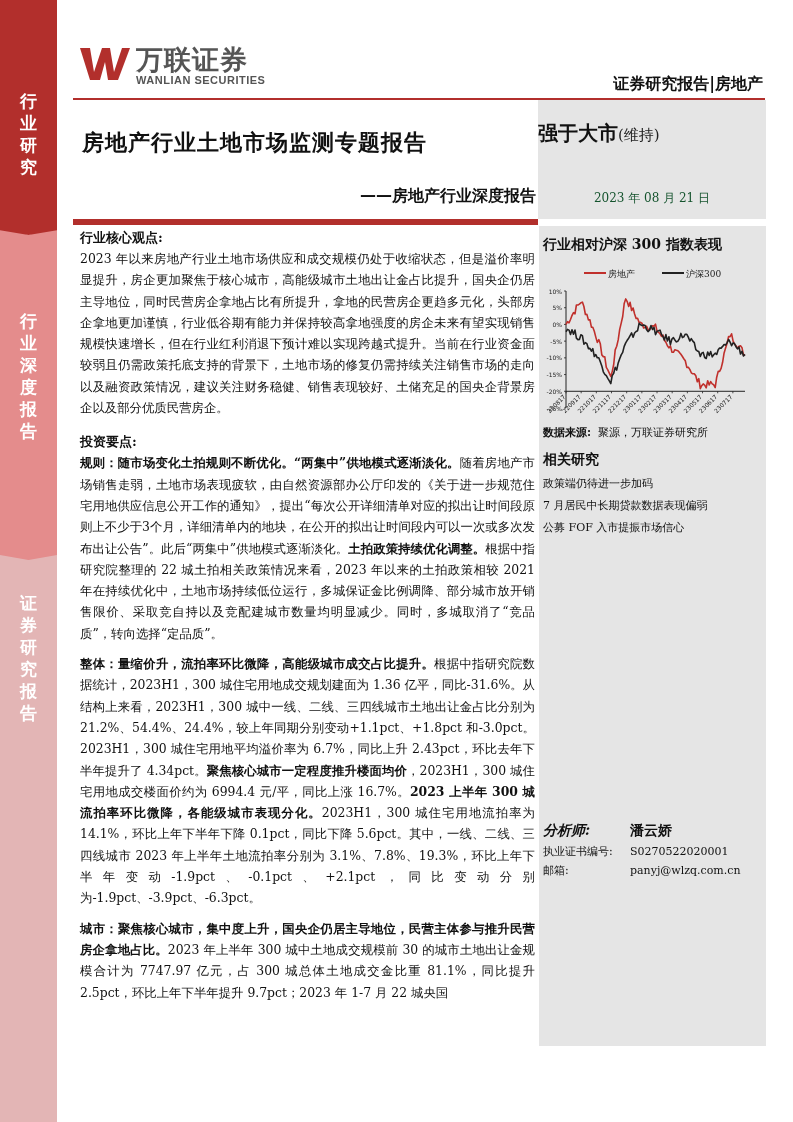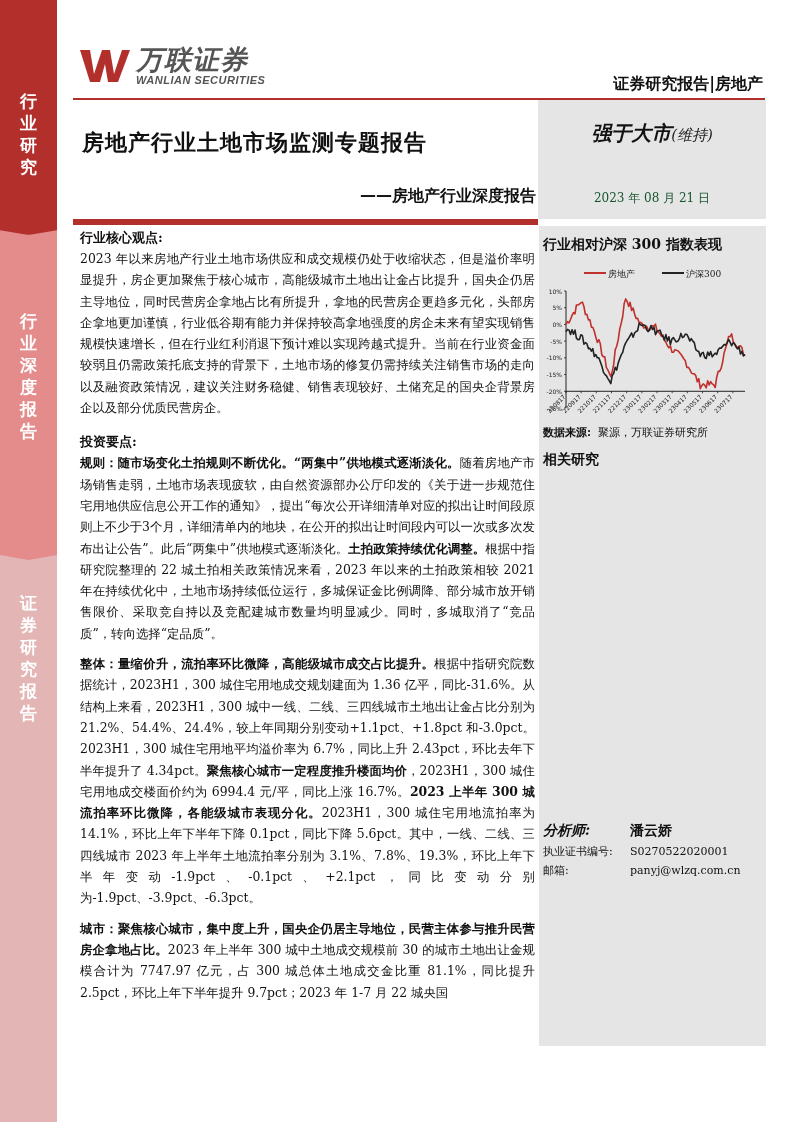--- a/index.html
+++ b/index.html
@@ -8,35 +8,35 @@
 
   
   .sidebar { position: absolute; left: 0; top: 0; width: 57px; height: 1122px; }
   .sb-seg { position: absolute; left: 0; width: 57px; display: flex; flex-direction: column; align-items: center; color: #fff; font-weight: bold; font-size: 17px; line-height: 22px; }
   .sb-seg span { display: block; }
   .sb1 { top: 0; height: 235px; background: #b22f2c; padding-top: 90px; clip-path: polygon(0 0, 100% 0, 100% 98%, 50% 100%, 0 98%); z-index: 3; }
   .sb2 { top: 225px; height: 335px; background: #e48c8c; padding-top: 85px; clip-path: polygon(0 0, 50% 3%, 100% 0, 100% 98.5%, 50% 100%, 0 98.5%); z-index: 2; }
   .sb3 { top: 550px; height: 572px; background: #e3b5b5; padding-top: 42px; z-index: 1; }
 
   
-  .logo { position: absolute; left: 80px; top: 46px; display: flex; align-items: center; font-style: italic; }
+  .logo { position: absolute; left: 80px; top: 46px; display: flex; align-items: flex-start; }
   .logo-mark { width: 50px; height: 36px; }
   .logo-text { margin-left: 6px; display: flex; flex-direction: column; }
   .logo-cn { font-family: "DejaVu Sans", "Liberation Sans", sans-serif; font-size: 27px; font-weight: bold; color: #555; letter-spacing: 1px; line-height: 28px; }
   .logo-en { font-family: "Liberation Sans", "DejaVu Sans", sans-serif; font-size: 11px; font-weight: bold; color: #555; letter-spacing: 0.5px; line-height: 12px; }
   .top-right-tag { position: absolute; right: 30px; top: 74px; font-size: 16px; font-weight: bold; color: #111; }
   .header-rule { position: absolute; left: 73px; top: 98px; width: 692px; height: 2px; background: #b22f2c; }
 
   .title { position: absolute; left: 82px; top: 128px; font-size: 22px; font-weight: bold; letter-spacing: 1px; }
   .subtitle { position: absolute; right: 257px; top: 186px; font-size: 16px; font-weight: bold; }
   .title-rule { position: absolute; left: 73px; top: 219px; width: 465px; height: 6px; background: #b22f2c; }
 
   
   .rating-box { position: absolute; left: 538px; top: 100px; width: 228px; height: 119px; background: #e5e5e5; }
-  .rating { position: absolute; left: 0; width: 100%; top: 20px; text-align: center; font-size: 20px; font-weight: bold; font-style: italic; }
+  .rating { position: absolute; left: 0; width: 100%; top: 20px; text-align: left; font-size: 20px; font-weight: bold; }
   .rating .keep { font-size: 15px; font-weight: normal; color: #222; }
   .rdate { position: absolute; left: 0; width: 100%; top: 90px; text-align: center; font-size: 12px; color: #14532d; }
 
   
   .right-panel { position: absolute; left: 539px; top: 226px; width: 227px; height: 820px; background: #e5e5e5; }
   .rp-title { position: absolute; left: 4px; top: 10px; font-size: 14px; font-weight: bold; }
   .chart { position: absolute; left: 0; top: 30px; width: 227px; height: 180px; }
   .source { position: absolute; left: 4px; top: 199px; font-size: 11px; }
   .source b { font-weight: bold; }
   .related-title { position: absolute; left: 4px; top: 225px; font-size: 14px; font-weight: bold; }
@@ -153,20 +153,25 @@
       <line x1="178.6949152542373" y1="135.28571428571428" x2="178.6949152542373" y2="137.28571428571428" stroke="#222" stroke-width="0.8"></line>
       <text x="178.6949152542373" y="141.28571428571428" font-size="6" text-anchor="end" fill="#222" font-family="DejaVu Sans, sans-serif" transform="rotate(-45 178.6949152542373 141.28571428571428)">230617</text>
       <line x1="193.864406779661" y1="135.28571428571428" x2="193.864406779661" y2="137.28571428571428" stroke="#222" stroke-width="0.8"></line>
       <text x="193.864406779661" y="141.28571428571428" font-size="6" text-anchor="end" fill="#222" font-family="DejaVu Sans, sans-serif" transform="rotate(-45 193.864406779661 141.28571428571428)">230717</text>
       <polyline points="27.0,68.5 28.5,65.6 30.0,66.8 31.5,63.5 33.0,59.5 34.5,56.7 36.0,57.8 37.4,49.0 38.9,49.0 40.4,48.1 41.9,46.8 43.4,46.1 44.9,50.5 46.4,58.5 47.9,58.4 49.4,63.9 50.9,63.7 52.4,71.2 53.8,71.3 55.3,75.2 56.8,81.1 58.3,86.4 59.8,83.6 61.3,87.7 62.8,98.9 64.3,100.6 65.8,100.9 67.3,111.4 68.8,113.9 70.3,117.2 71.8,120.5 73.2,115.6 74.7,108.5 76.2,93.9 77.7,90.3 79.2,83.9 80.7,73.4 82.2,67.1 83.7,60.5 85.2,47.5 86.7,42.9 88.2,45.6 89.7,50.4 91.1,46.3 92.6,54.5 94.1,52.0 95.6,58.0 97.1,62.5 98.6,62.3 100.1,66.5 101.6,66.4 103.1,67.5 104.6,72.0 106.1,71.6 107.5,70.2 109.0,73.4 110.5,74.1 112.0,71.5 113.5,69.7 115.0,70.3 116.5,68.1 118.0,75.2 119.5,76.3 121.0,77.8 122.5,80.3 124.0,79.1 125.4,84.2 126.9,86.3 128.4,89.7 129.9,91.9 131.4,89.9 132.9,96.1 134.4,96.3 135.9,93.7 137.4,94.3 138.9,94.8 140.4,96.4 141.9,98.3 143.4,100.5 144.8,102.7 146.3,104.8 147.8,111.4 149.3,111.3 150.8,113.4 152.3,116.8 153.8,117.8 155.3,117.7 156.8,119.7 158.3,125.8 159.8,122.6 161.3,132.6 162.7,129.7 164.2,127.9 165.7,129.1 167.2,131.9 168.7,124.7 170.2,129.0 171.7,125.6 173.2,127.9 174.7,128.8 176.2,131.6 177.7,121.2 179.2,115.4 180.6,115.4 182.1,112.4 183.6,106.3 185.1,96.9 186.6,91.9 188.1,87.2 189.6,80.5 191.1,80.6 192.6,77.8 194.1,85.1 195.6,88.2 197.1,89.8 198.5,92.3 200.0,90.2 201.5,89.8 203.0,91.7 204.5,99.4 206,98.5" fill="none" stroke="#c0302c" stroke-width="1.6" stroke-linejoin="round"></polyline>
       <polyline points="27.0,75.7 28.5,73.4 30.0,74.1 31.5,78.5 33.0,73.8 34.5,78.2 36.0,74.1 37.4,82.1 38.9,83.6 40.4,83.4 41.9,78.8 43.4,79.6 44.9,88.2 46.4,86.7 47.9,87.7 49.4,92.6 50.9,92.4 52.4,95.2 53.8,92.6 55.3,100.5 56.8,98.6 58.3,101.8 59.8,101.7 61.3,105.8 62.8,109.9 64.3,115.8 65.8,118.3 67.3,119.6 68.8,122.3 70.3,124.8 71.8,127.6 73.2,119.6 74.7,117.3 76.2,111.4 77.7,114.1 79.2,106.9 80.7,102.7 82.2,98.9 83.7,96.4 85.2,90.4 86.7,86.9 88.2,84.3 89.7,82.2 91.1,79.7 92.6,76.9 94.1,81.3 95.6,77.0 97.1,75.5 98.6,74.7 100.1,67.3 101.6,68.8 103.1,69.6 104.6,68.9 106.1,69.4 107.5,73.5 109.0,75.6 110.5,74.1 112.0,69.5 113.5,73.4 115.0,71.5 116.5,78.6 118.0,75.3 119.5,74.8 121.0,74.1 122.5,78.4 124.0,80.6 125.4,84.0 126.9,78.6 128.4,85.0 129.9,80.7 131.4,88.6 132.9,83.1 134.4,81.6 135.9,84.0 137.4,85.9 138.9,85.2 140.4,82.6 141.9,77.4 143.4,81.6 144.8,80.9 146.3,78.2 147.8,78.3 149.3,81.1 150.8,85.0 152.3,82.6 153.8,85.1 155.3,86.6 156.8,93.7 158.3,94.9 159.8,95.5 161.3,100.5 162.7,97.1 164.2,96.4 165.7,101.5 167.2,102.5 168.7,96.0 170.2,99.4 171.7,95.6 173.2,100.9 174.7,98.8 176.2,97.2 177.7,98.5 179.2,93.8 180.6,92.0 182.1,92.1 183.6,90.4 185.1,88.5 186.6,89.1 188.1,86.6 189.6,83.5 191.1,86.1 192.6,89.7 194.1,86.9 195.6,87.8 197.1,91.0 198.5,92.9 200.0,90.9 201.5,98.0 203.0,95.3 204.5,100.0 206,98.5" fill="none" stroke="#222222" stroke-width="1.6" stroke-linejoin="round"></polyline>
     </svg>
   <div class="source"><b>数据来源:</b>&nbsp;&nbsp;<span>聚源，万联证券研究所</span></div>
 
   <div class="related-title">相关研究</div>
+  <div class="related-list">
+    <div>政策端仍待进一步加码</div>
+    <div>7 月居民中长期贷款数据表现偏弱</div>
+    <div>公募 FOF 入市提振市场信心</div>
+  </div>
 
   <div class="analyst">
     <div class="analyst-head">
       <span class="k">分析师:</span>
       <span>潘云娇</span>
     </div>
     <div class="analyst-row">
         <span class="k">执业证书编号:</span>
         <span>S0270522020001</span>
       </div>

